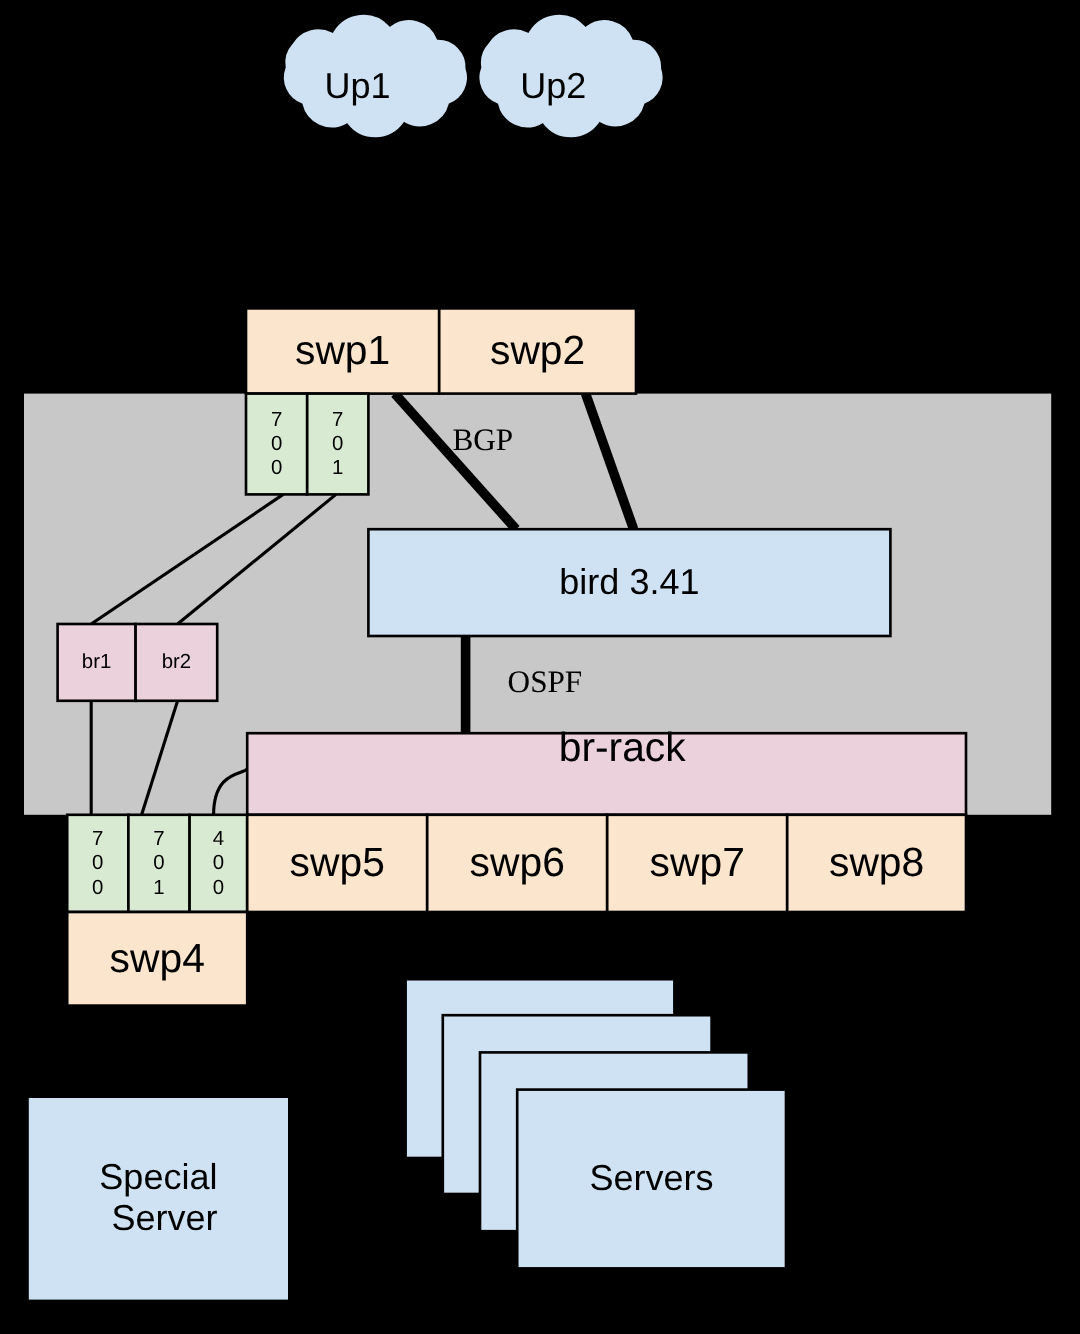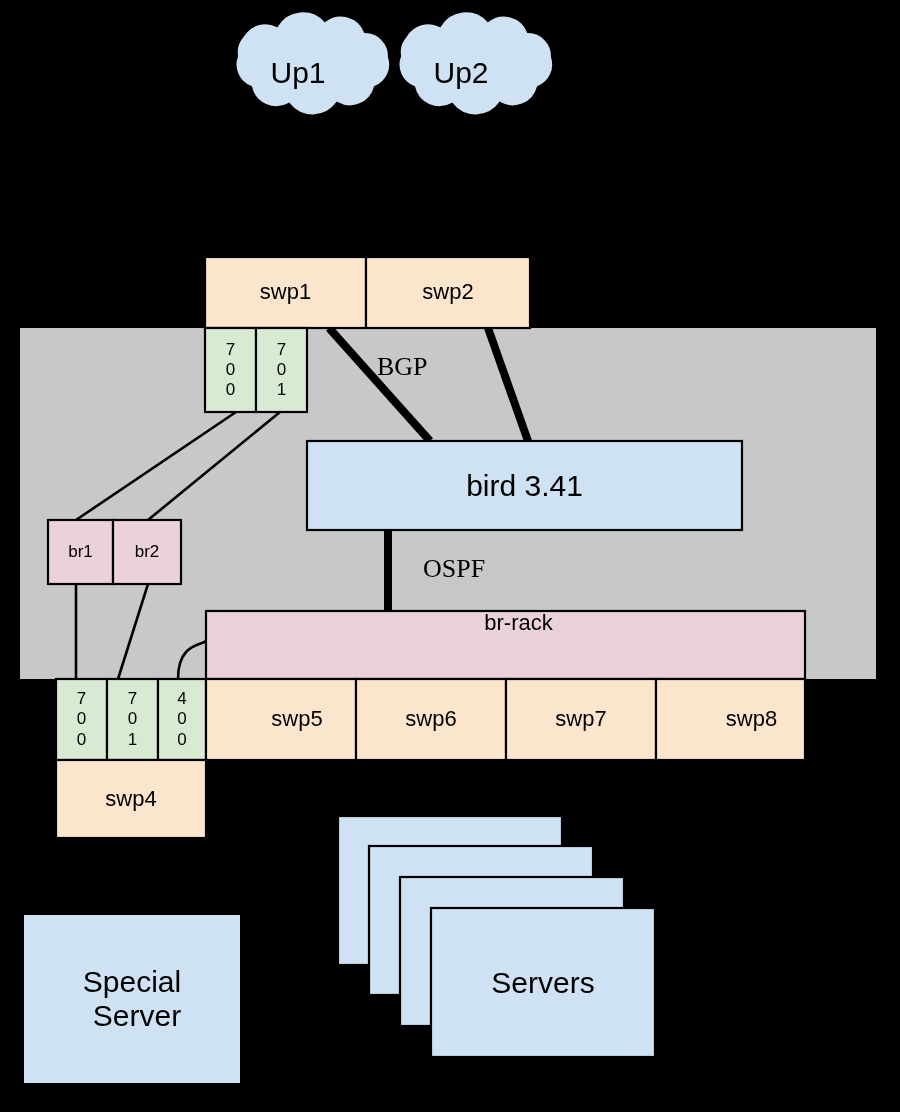--- a/index.html
+++ b/index.html
@@ -26,21 +26,21 @@
     display: flex;
     align-items: center;
     justify-content: center;
     text-align: center;
     color: #000000;
     line-height: 1.12;
     pointer-events: none;
     white-space: pre-line;
   }
   .lbl-xl { font-size: 30px; text-align: right; }
-  .lbl-lg { font-size: 22px; }
+  .lbl-lg { font-size: 34px; }
   .lbl-sm { font-size: 17px; }
   .vlan-label {
     position: absolute;
     display: flex;
     flex-direction: column;
     align-items: center;
     justify-content: center;
     font-size: 17px;
     color: #000000;
     line-height: 1.18;
@@ -183,26 +183,26 @@
   <span>0</span>
   <span>1</span>
 </div>
 
 <div class="vlan-label" style="left:158px; top:679px; width:48px; height:81px;">
   <span>4</span>
   <span>0</span>
   <span>0</span>
 </div>
 
-<div class="node-label lbl-lg" style="left:206px; top:679px; width:150px; height:81px;padding-left:16px;">swp5</div>
+<div class="node-label lbl-lg" style="left:206px; top:679px; width:150px; height:81px;">swp5</div>
 
 <div class="node-label lbl-lg" style="left:356px; top:679px; width:150px; height:81px;">swp6</div>
 
 <div class="node-label lbl-lg" style="left:506px; top:679px; width:150px; height:81px;">swp7</div>
 
-<div class="node-label lbl-lg" style="left:656px; top:679px; width:149px; height:81px;padding-left:21px;">swp8</div>
+<div class="node-label lbl-lg" style="left:656px; top:679px; width:149px; height:81px;">swp8</div>
 
 <div class="node-label lbl-lg" style="left:56px; top:760px; width:150px; height:78px;text-align:center;">swp4</div>
 
 <div class="node-label lbl-xl" style="left:24px; top:915px; width:216px; height:168px;">Special
 Server</div>
 
 <div class="node-label lbl-xl" style="left:431px; top:908px; width:224px; height:149px;">Servers</div>
 
 </body></html>

